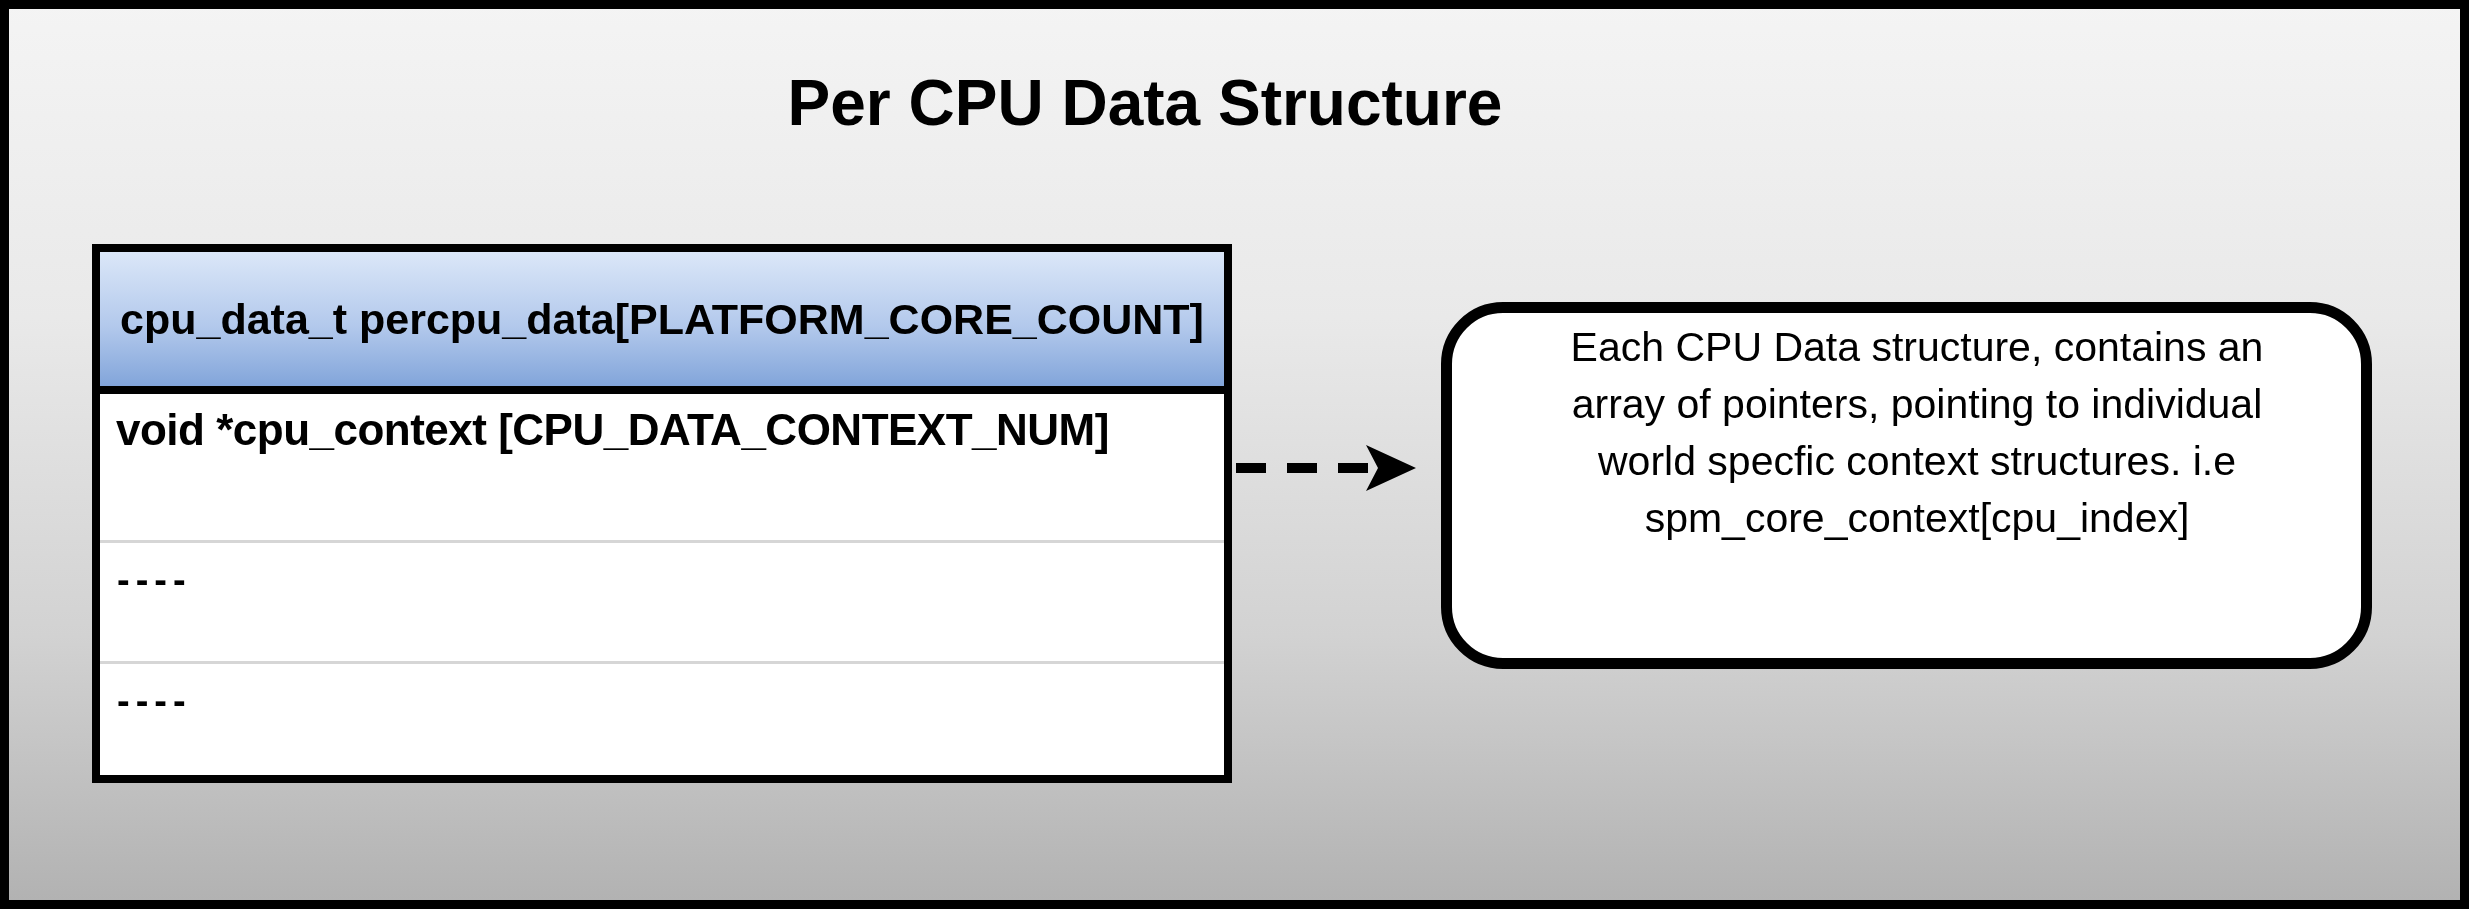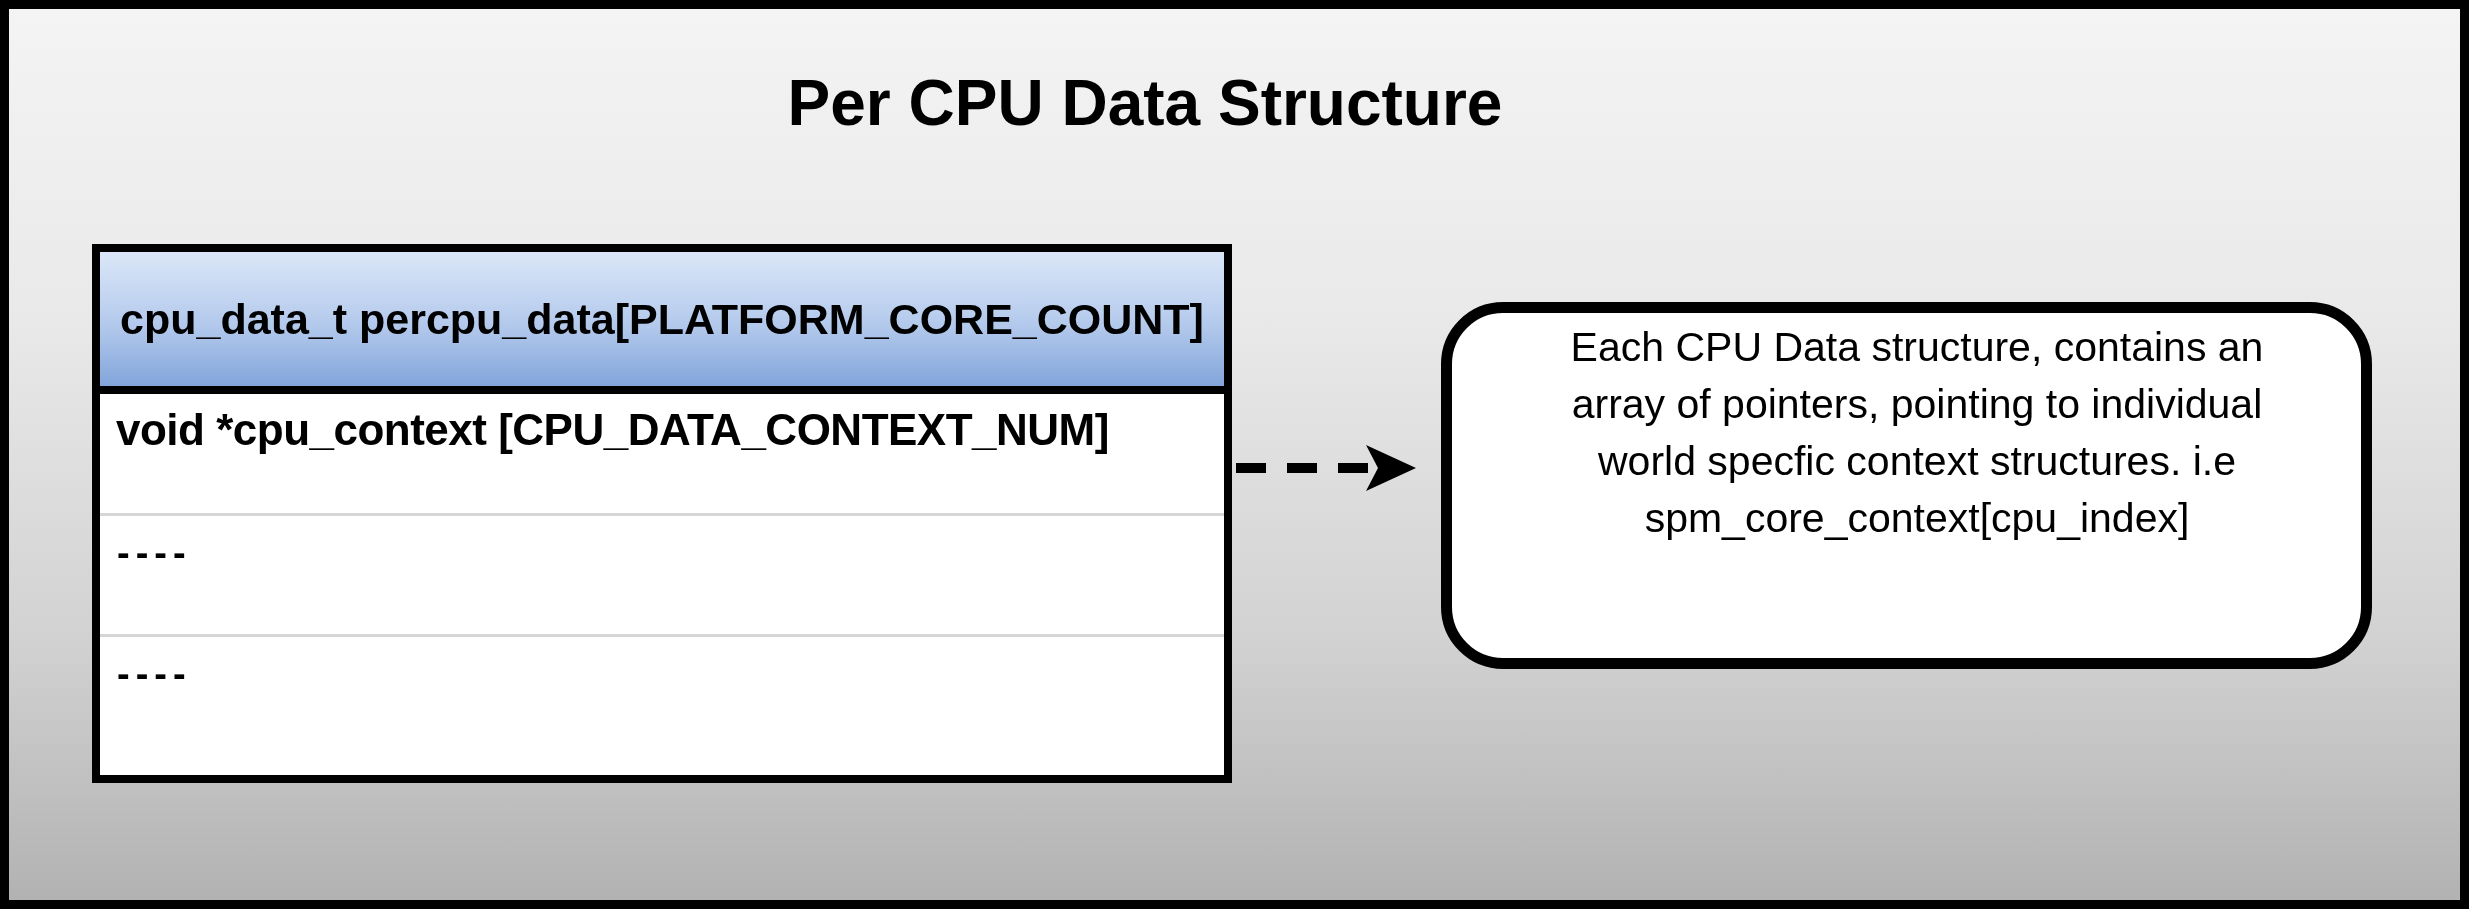--- a/index.html
+++ b/index.html
@@ -63,21 +63,21 @@
     font-weight: bold;
     line-height: 57px;
     white-space: nowrap;
   }
   .trow {
     box-sizing: border-box;
     background: #ffffff;
     white-space: nowrap;
   }
   .trow.r1 {
-    height: 119px;
+    height: 146px;
     padding: 12px 0 0 16px;
     font-size: 44px;
     font-weight: bold;
     letter-spacing: -0.5px;
     line-height: 48px;
   }
   .trow.r2 { height: 118px; }
   .trow.r3 { height: 111px; }
   .trow.dashes {
     padding: 16px 0 0 17px;

